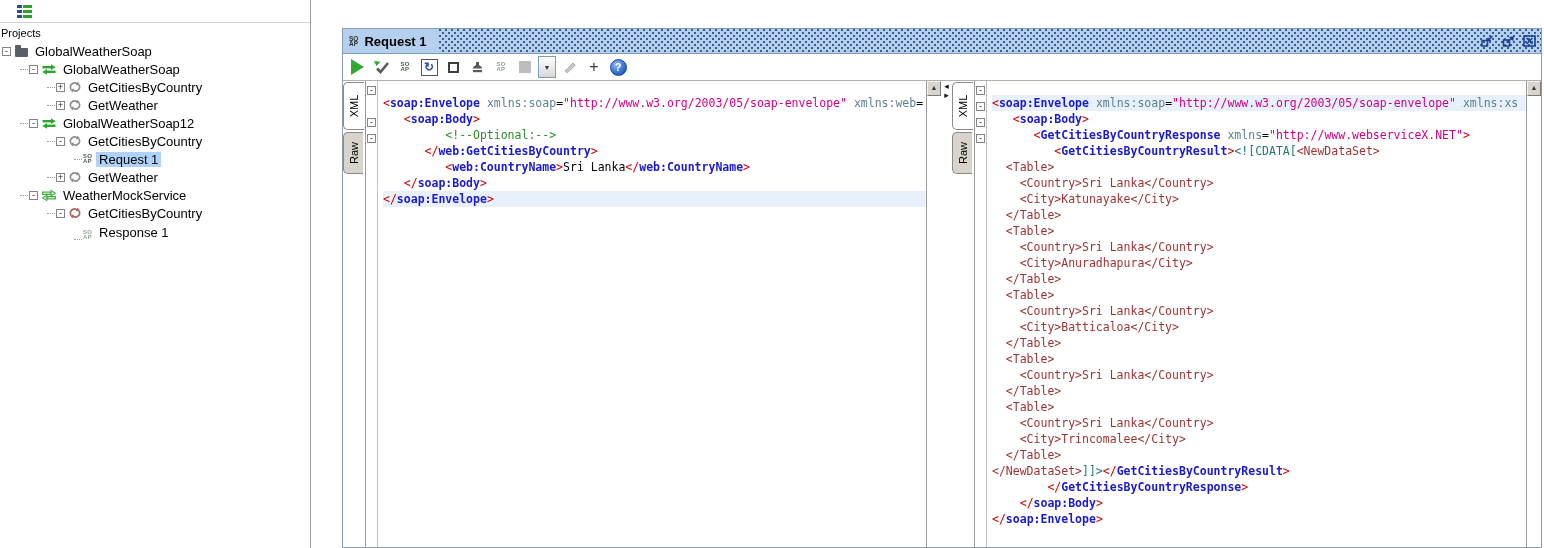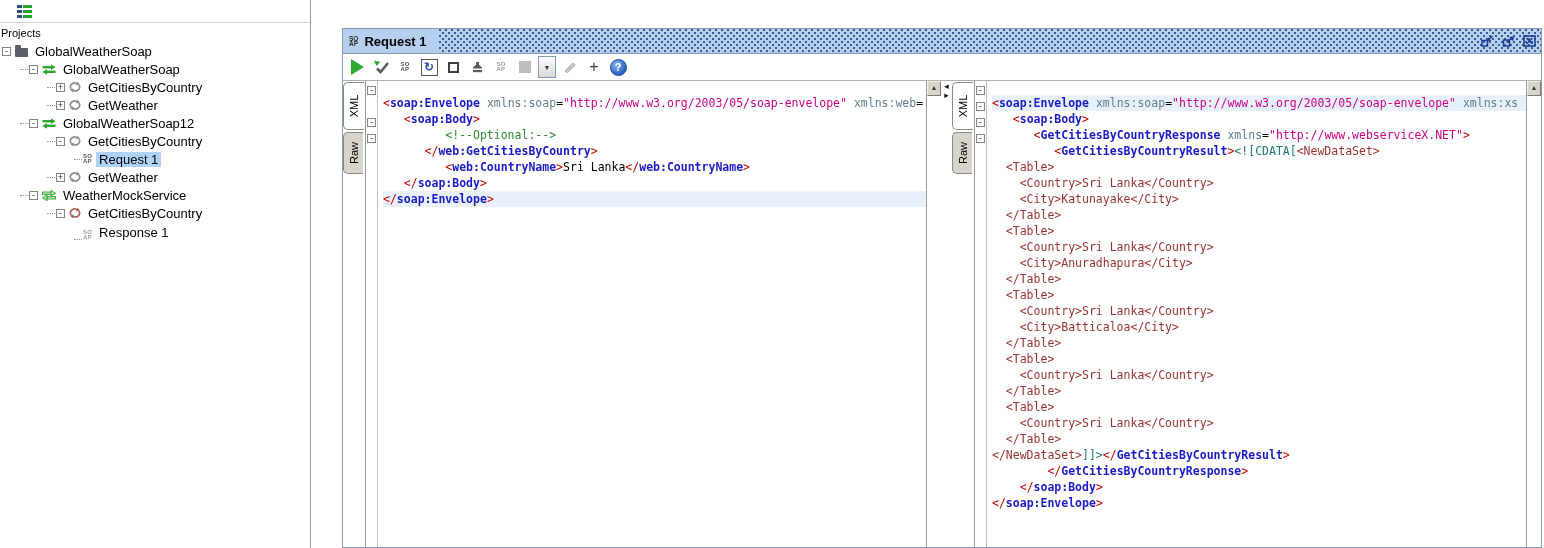--- a/index.html
+++ b/index.html
@@ -421,20 +421,21 @@
             <div class="code-line"><span class="tk-d">  &lt;/Table&gt;</span></div>
             <div class="code-line"><span class="tk-d">  &lt;Table&gt;</span></div>
             <div class="code-line"><span class="tk-d">    &lt;Country&gt;Sri Lanka&lt;/Country&gt;</span></div>
             <div class="code-line"><span class="tk-d">    &lt;City&gt;Batticaloa&lt;/City&gt;</span></div>
             <div class="code-line"><span class="tk-d">  &lt;/Table&gt;</span></div>
             <div class="code-line"><span class="tk-d">  &lt;Table&gt;</span></div>
             <div class="code-line"><span class="tk-d">    &lt;Country&gt;Sri Lanka&lt;/Country&gt;</span></div>
             <div class="code-line"><span class="tk-d">  &lt;/Table&gt;</span></div>
             <div class="code-line"><span class="tk-d">  &lt;Table&gt;</span></div>
             <div class="code-line"><span class="tk-d">    &lt;Country&gt;Sri Lanka&lt;/Country&gt;</span></div>
+            <div class="code-line"><span class="tk-d">    &lt;City&gt;Trincomalee&lt;/City&gt;</span></div>
             <div class="code-line"><span class="tk-d">  &lt;/Table&gt;</span></div>
             <div class="code-line"><span class="tk-d">&lt;/NewDataSet&gt;</span><span class="tk-k">]]&gt;</span><span class="tk-b">&lt;/</span><span class="tk-t">GetCitiesByCountryResult</span><span class="tk-b">&gt;</span></div>
             <div class="code-line"><span class="tk-p">        </span><span class="tk-b">&lt;/</span><span class="tk-t">GetCitiesByCountryResponse</span><span class="tk-b">&gt;</span></div>
             <div class="code-line"><span class="tk-p">    </span><span class="tk-b">&lt;/</span><span class="tk-t">soap:Body</span><span class="tk-b">&gt;</span></div>
             <div class="code-line"><span class="tk-b">&lt;/</span><span class="tk-t">soap:Envelope</span><span class="tk-b">&gt;</span></div>
           </div>
         <div class="vscroll">
           <div class="scroll-btn">▲</div>
         </div>
       </div>

